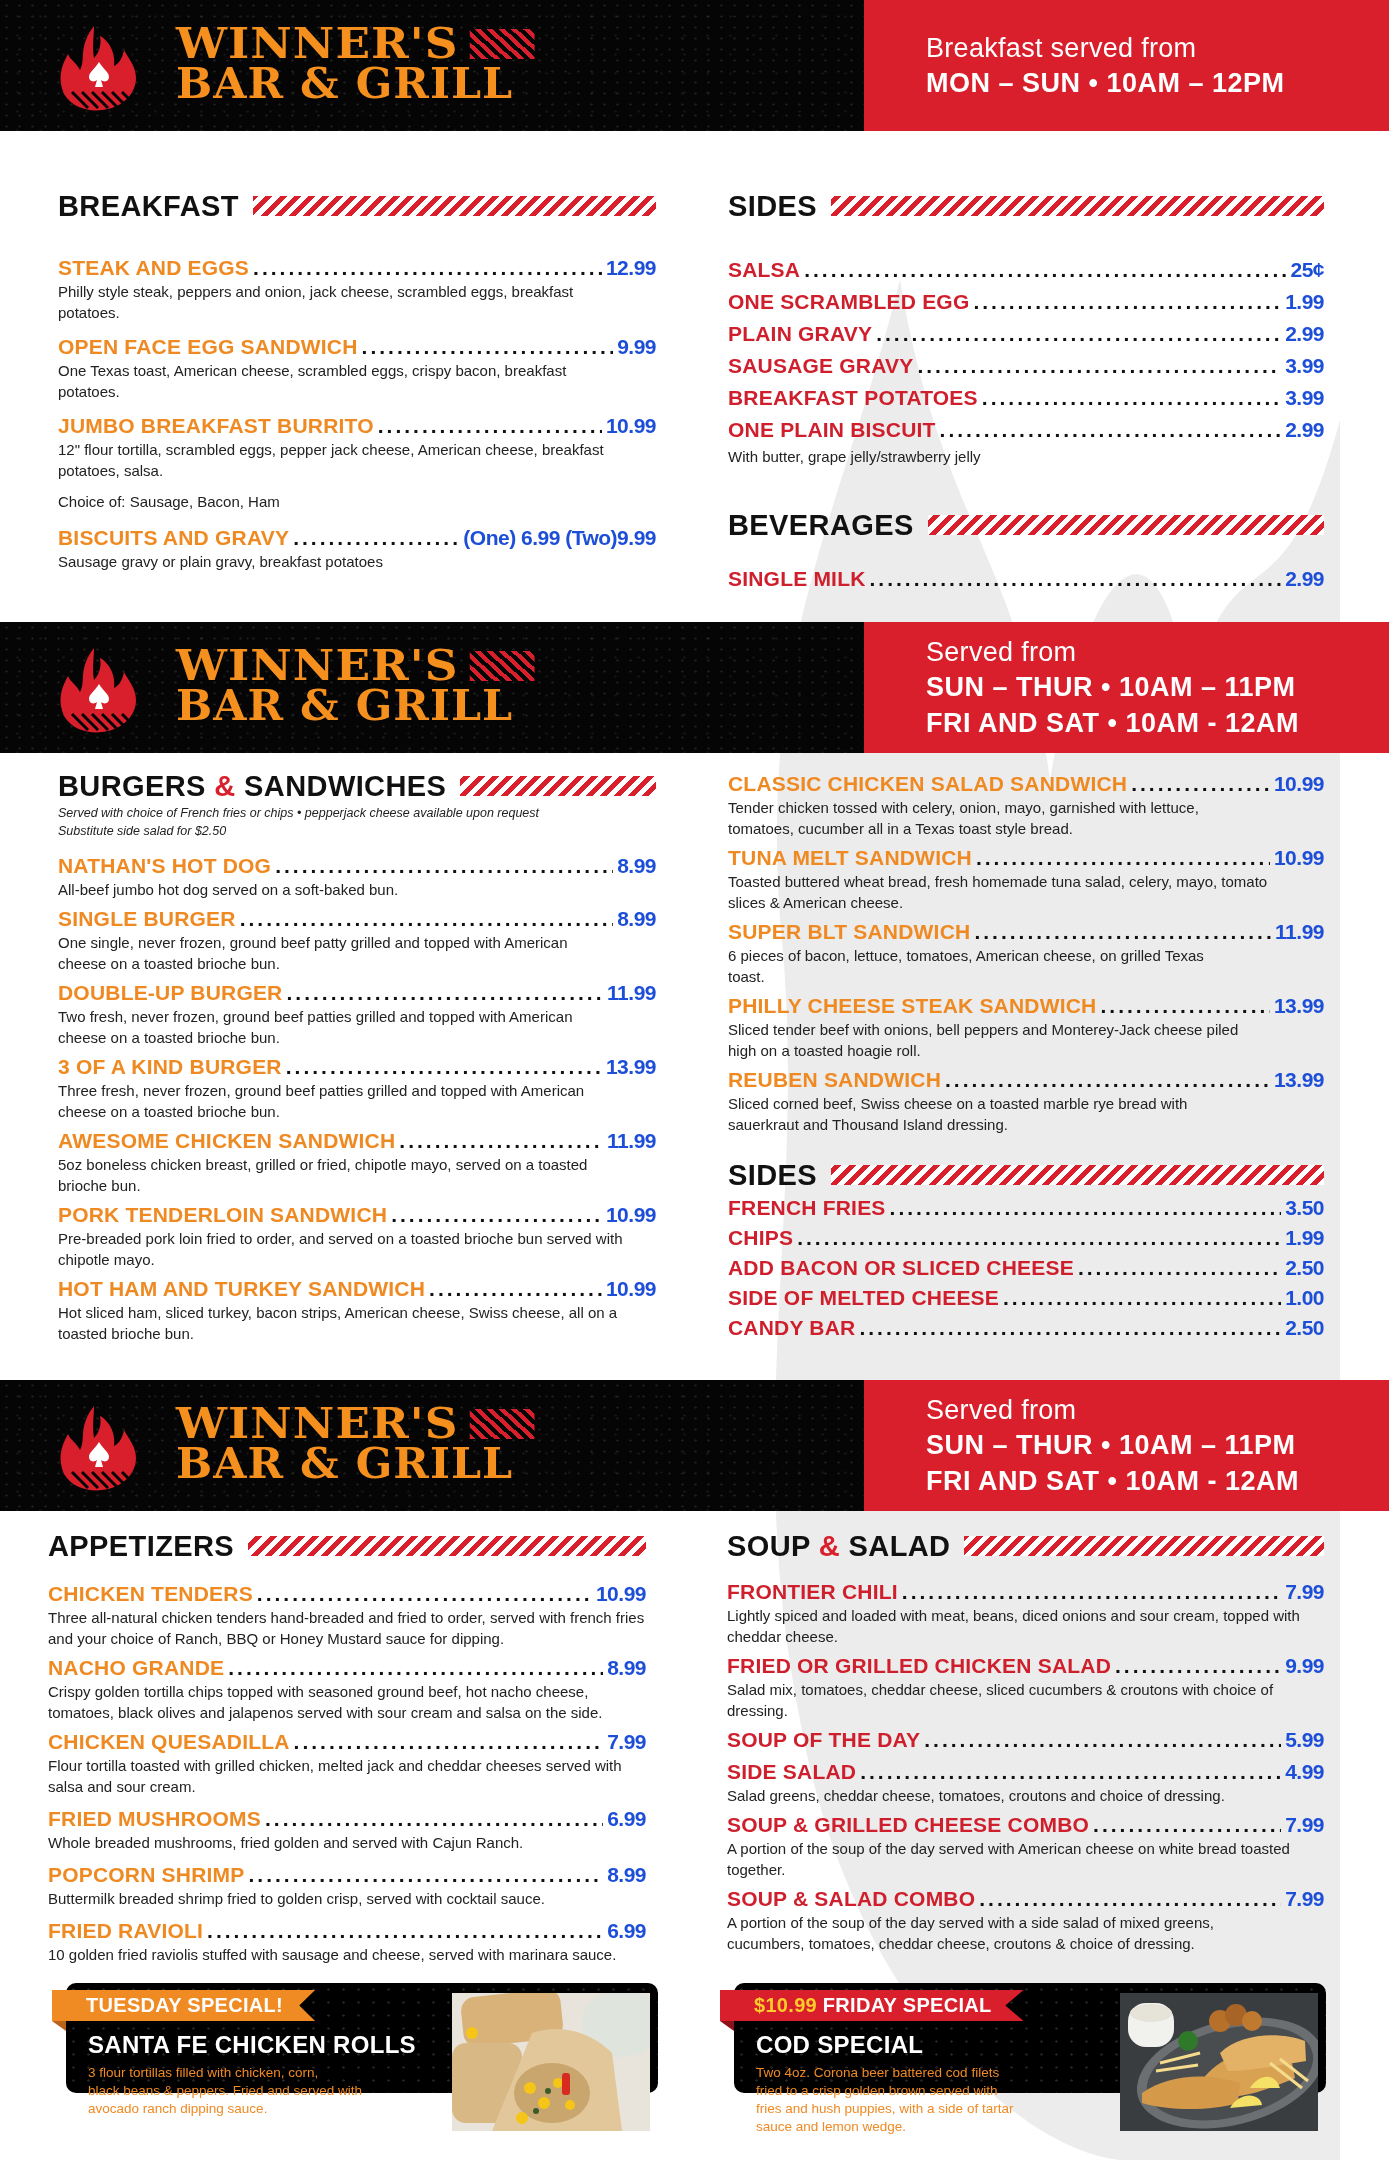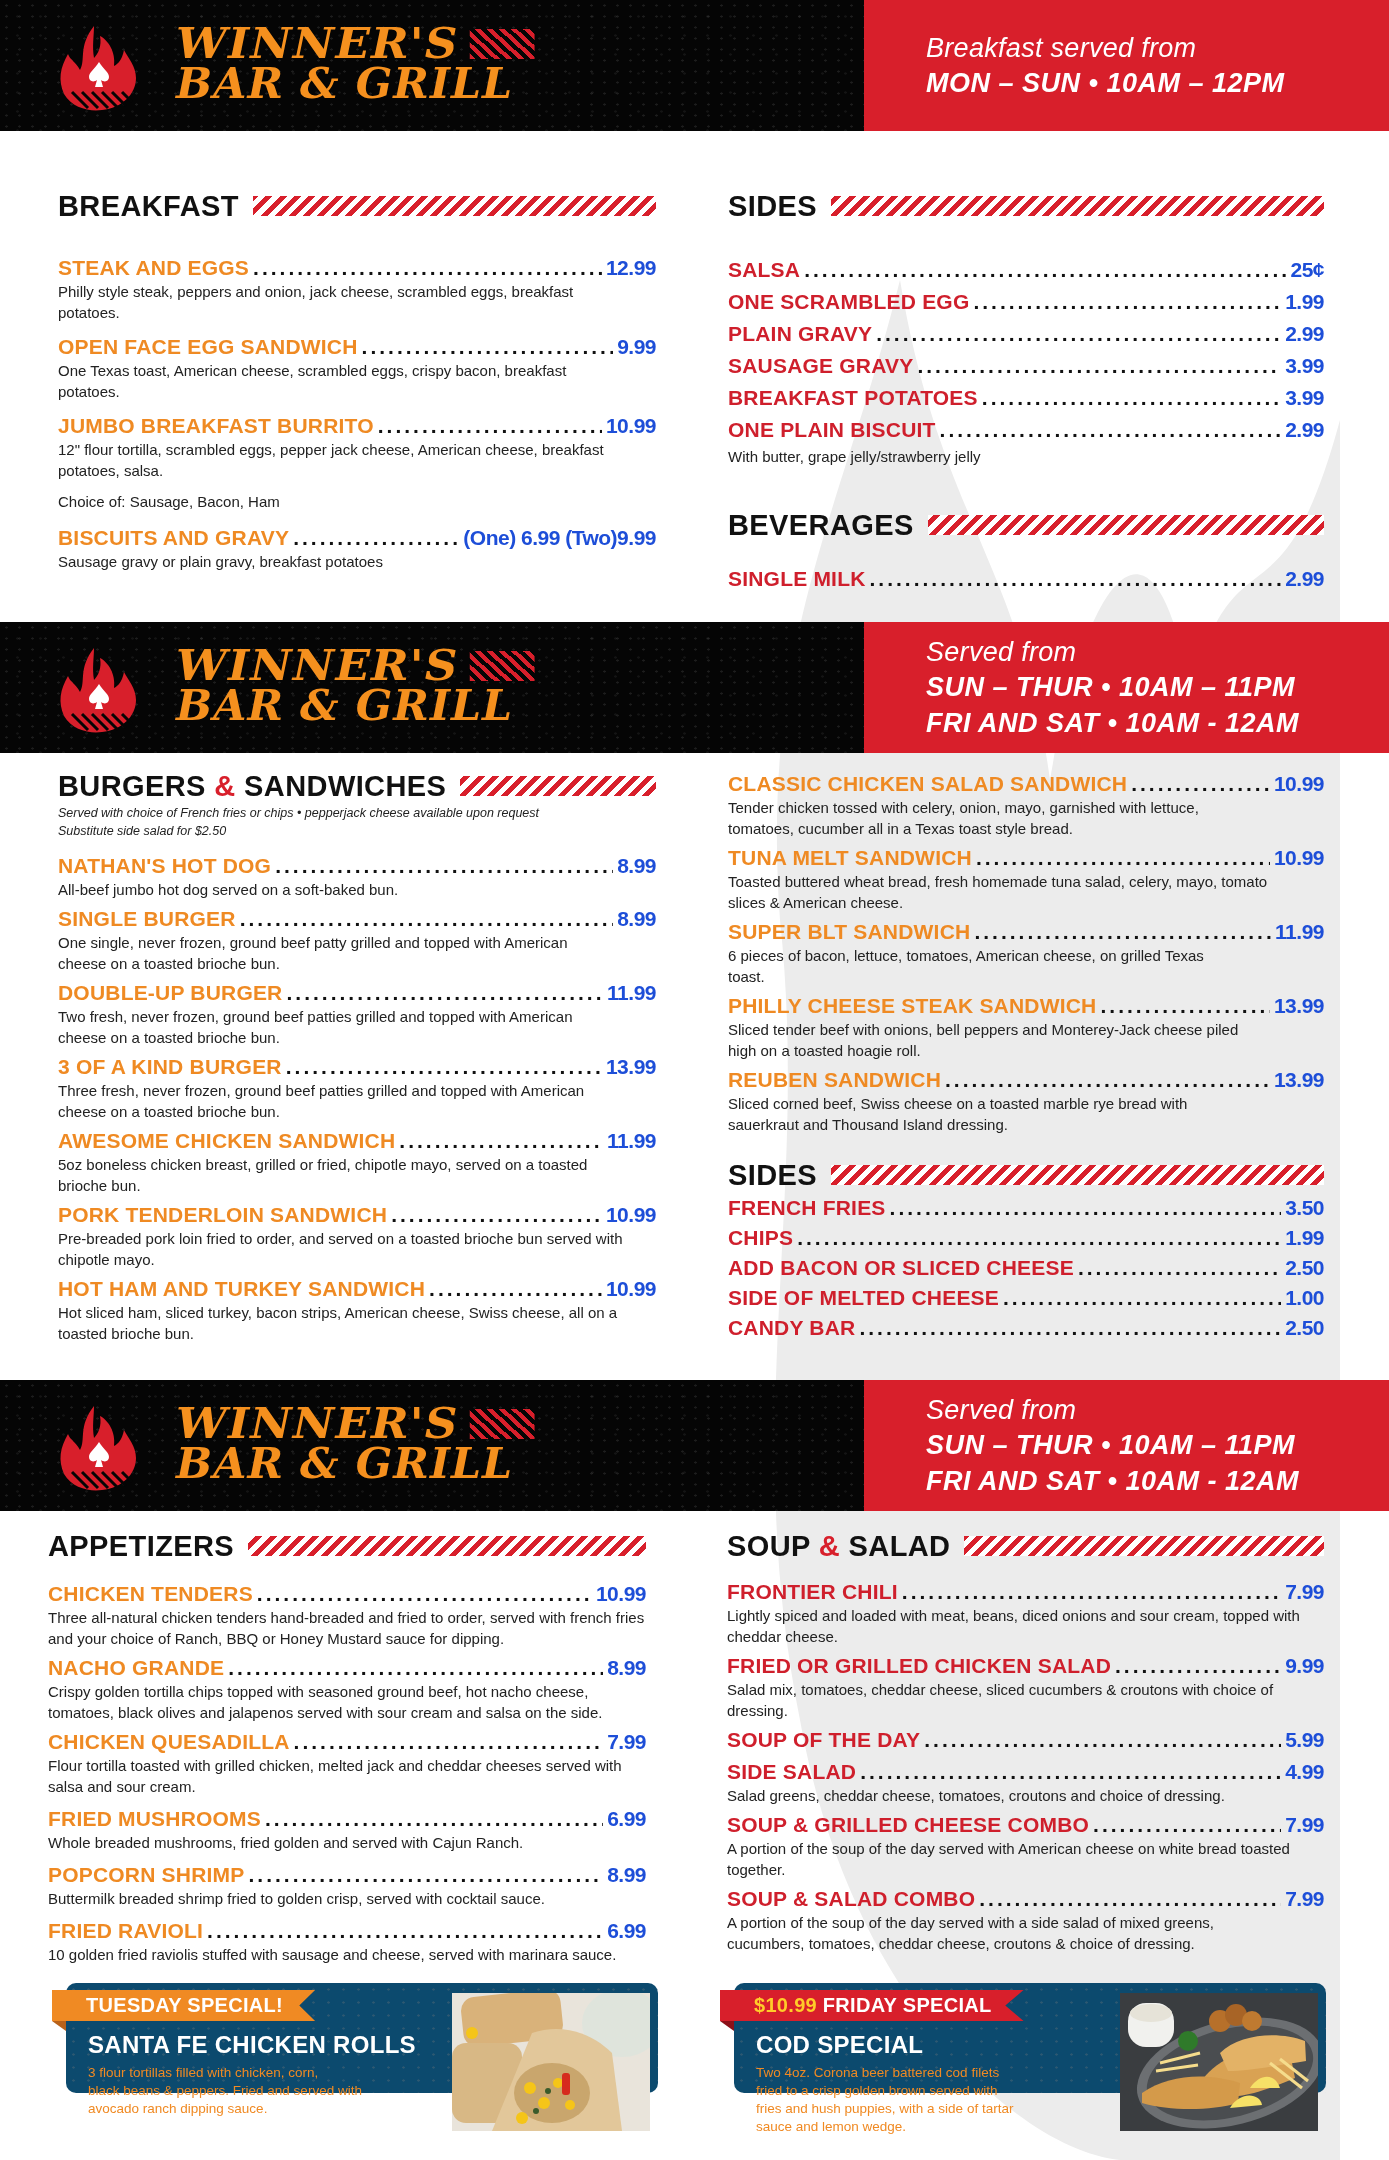--- a/index.html
+++ b/index.html
@@ -5,21 +5,21 @@
   * { box-sizing: border-box; margin: 0; padding: 0; }
   html, body { width: 1389px; height: 2160px; background: #ffffff; overflow: hidden; }
   body { font-family: "Liberation Sans", "DejaVu Sans", sans-serif; color: #1a1a1a; position: relative; }
 
   .watermark { position: absolute; left: 720px; top: 220px; width: 620px; height: 1940px; pointer-events: none; z-index: 0; }
   .watermark svg { width: 100%; height: 100%; }
 
   .page-section { position: relative; z-index: 1; }
 
   
-  .band { position: absolute; left: 0; width: 1389px; height: 131px; background: #050505; overflow: hidden; font-style: italic; }
+  .band { position: absolute; left: 0; width: 1389px; height: 131px; background: #050505; overflow: hidden; }
   .band::before { content: ""; position: absolute; inset: 0;
     background-image: radial-gradient(rgba(120,120,120,0.35) 1px, transparent 1.6px), radial-gradient(rgba(90,90,90,0.3) 1px, transparent 1.8px);
     background-size: 13px 11px, 23px 19px; background-position: 0 0, 6px 7px; opacity: 0.6; }
   .logo { position: absolute; left: 58px; top: 24px; width: 82px; height: 88px; }
   .brand { position: absolute; left: 176px; top: 24px; font-family: "DejaVu Serif", "Liberation Serif", serif; font-weight: 900; color: #f5901e; line-height: 40px; letter-spacing: 1px; }
   .brand .l1 { font-size: 42px; display: flex; align-items: center; transform: scaleX(1.08); transform-origin: left; }
   .brand .l2 { font-size: 42px; transform: scaleX(1.02); transform-origin: left; }
   .brand .hatch { display: inline-block; width: 60px; height: 30px; margin-left: 10px;
     background: repeating-linear-gradient(45deg, #d81f2b 0 4px, #050505 4px 8px); }
   .hours { position: absolute; right: 0; top: 0; width: 525px; height: 131px; background: #d81f2b; color: #fff; padding-left: 62px; display: flex; flex-direction: column; justify-content: center; }
@@ -38,21 +38,21 @@
   .row .name { color: #ef8a23; letter-spacing: 0.2px; }
   .row.red .name { color: #cf1f2c; }
   .row .dots { flex: 1; overflow: hidden; color: #111; letter-spacing: 3px; margin: 0 4px; font-weight: 700; }
   .row .dots::before { content: "......................................................................................................................"; }
   .row .price { color: #1d4ed8; font-weight: 700; letter-spacing: -0.5px; }
   .desc { font-size: 15px; line-height: 21px; color: #222; }
   .note { font-size: 15px; line-height: 21px; color: #222; }
   .sub-italic { font-size: 12.5px; font-style: italic; color: #222; line-height: 18px; }
 
   
-  .special { position: absolute; top: 1983px; height: 110px; background: #0c4a6e; overflow: visible; border-radius: 10px; }
+  .special { position: absolute; top: 1983px; height: 110px; background: #000000; overflow: visible; border-radius: 10px; }
   .special::before { content: ""; position: absolute; inset: 0;
     background-image: radial-gradient(rgba(120,120,120,0.3) 1px, transparent 1.6px); background-size: 15px 13px; }
   .ribbon { position: absolute; left: -14px; top: 7px; height: 31px; padding: 0 32px 0 34px; color: #fff; font-size: 20px; font-weight: 700; line-height: 31px; letter-spacing: 0.3px; clip-path: polygon(0 0, 100% 0, 94% 50%, 100% 100%, 0 100%); z-index: 2; }
   .ribbon .hl { color: #ffcc29; }
   .ribbon-tail { position: absolute; left: -14px; top: 38px; width: 14px; height: 10px; clip-path: polygon(0 0, 100% 0, 100% 100%); z-index: 2; }
   .sp-title { position: absolute; left: 22px; top: 48px; color: #fff; font-size: 24px; font-weight: 700; letter-spacing: 0.3px; z-index: 2; }
   .sp-desc { position: absolute; left: 22px; top: 81px; color: #f08a23; font-size: 13.5px; line-height: 18px; z-index: 2; }
   .sp-price { position: absolute; left: 22px; top: 116px; color: #fff; font-size: 17px; font-weight: 700; z-index: 2; }
   .sp-photo { position: absolute; right: 8px; top: 10px; width: 198px; height: 138px; overflow: hidden; z-index: 2; }
 </style>

